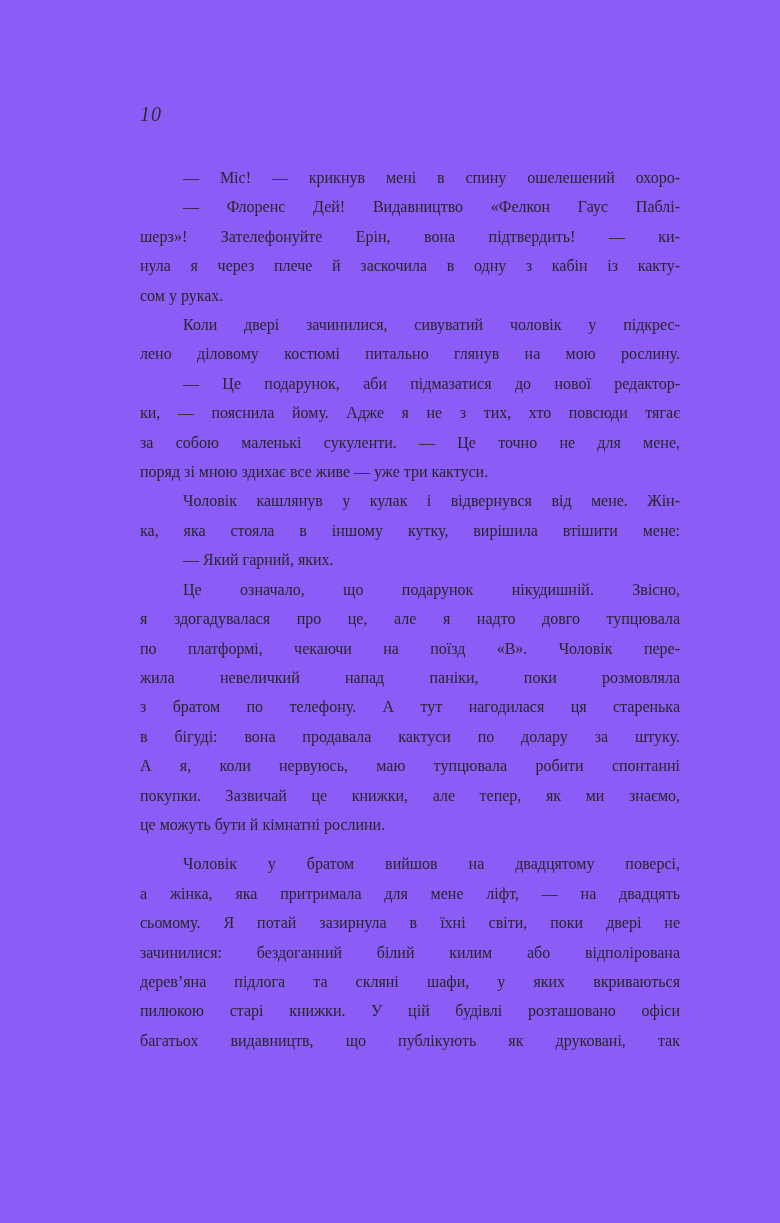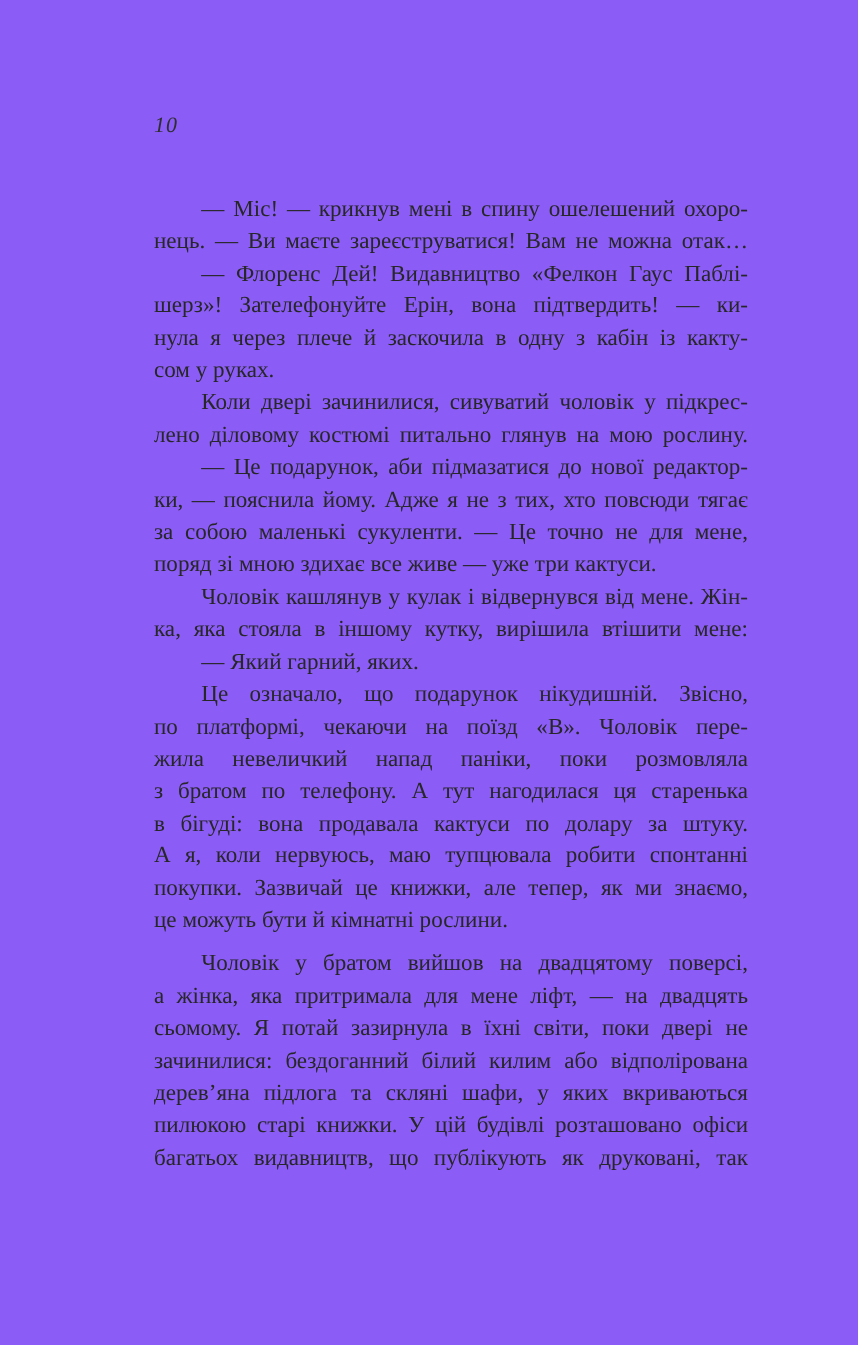--- a/index.html
+++ b/index.html
@@ -23,43 +23,41 @@
     font-size: 20px;
     font-style: italic;
     letter-spacing: 1px;
     color: #2e2e2e;
   }
   .page-text {
     position: absolute;
     left: 140px;
     top: 163px;
     width: 540px;
-    font-size: 21px;
+    font-size: 16px;
     line-height: 29.4px;
     color: #272727;
-    margin-top: 12px;
   }
   .para { margin: 0; }
   .para.scene-break { margin-top: 10px; }
   .line {
     text-align: justify;
     text-align-last: justify;
   }
   .line.indent { text-indent: 43px; }
   .line.short { text-align-last: left; }
 </style>
 </head>
 <body>
 
 <div class="book-page">
   <div class="page-number">10</div>
   <div class="page-text">
       <div class="para">
         <div class="line indent">— Міс! — крикнув мені в спину ошелешений охоро-</div>
-        <div class="line">нець. — Ви маєте зареєструватися! Вам не можна отак…</div>
       </div>
       <div class="para">
         <div class="line indent">— Флоренс Дей! Видавництво «Фелкон Гаус Паблі-</div>
         <div class="line">шерз»! Зателефонуйте Ерін, вона підтвердить! — ки-</div>
         <div class="line">нула я через плече й заскочила в одну з кабін із какту-</div>
         <div class="line short">сом у руках.</div>
       </div>
       <div class="para">
         <div class="line indent">Коли двері зачинилися, сивуватий чоловік у підкрес-</div>
         <div class="line">лено діловому костюмі питально глянув на мою рослину.</div>
@@ -72,20 +70,21 @@
       </div>
       <div class="para">
         <div class="line indent">Чоловік кашлянув у кулак і відвернувся від мене. Жін-</div>
         <div class="line">ка, яка стояла в іншому кутку, вирішила втішити мене:</div>
       </div>
       <div class="para">
         <div class="line indent short">— Який гарний, яких.</div>
       </div>
       <div class="para">
         <div class="line indent">Це означало, що подарунок нікудишній. Звісно,</div>
+        <div class="line">я здогадувалася про це, але я надто довго тупцювала</div>
         <div class="line">по платформі, чекаючи на поїзд «В». Чоловік пере-</div>
         <div class="line">жила невеличкий напад паніки, поки розмовляла</div>
         <div class="line">з братом по телефону. А тут нагодилася ця старенька</div>
         <div class="line">в бігуді: вона продавала кактуси по долару за штуку.</div>
         <div class="line">А я, коли нервуюсь, маю тупцювала робити спонтанні</div>
         <div class="line">покупки. Зазвичай це книжки, але тепер, як ми знаємо,</div>
         <div class="line short">це можуть бути й кімнатні рослини.</div>
       </div>
       <div class="para scene-break">
         <div class="line indent">Чоловік у братом вийшов на двадцятому поверсі,</div>

